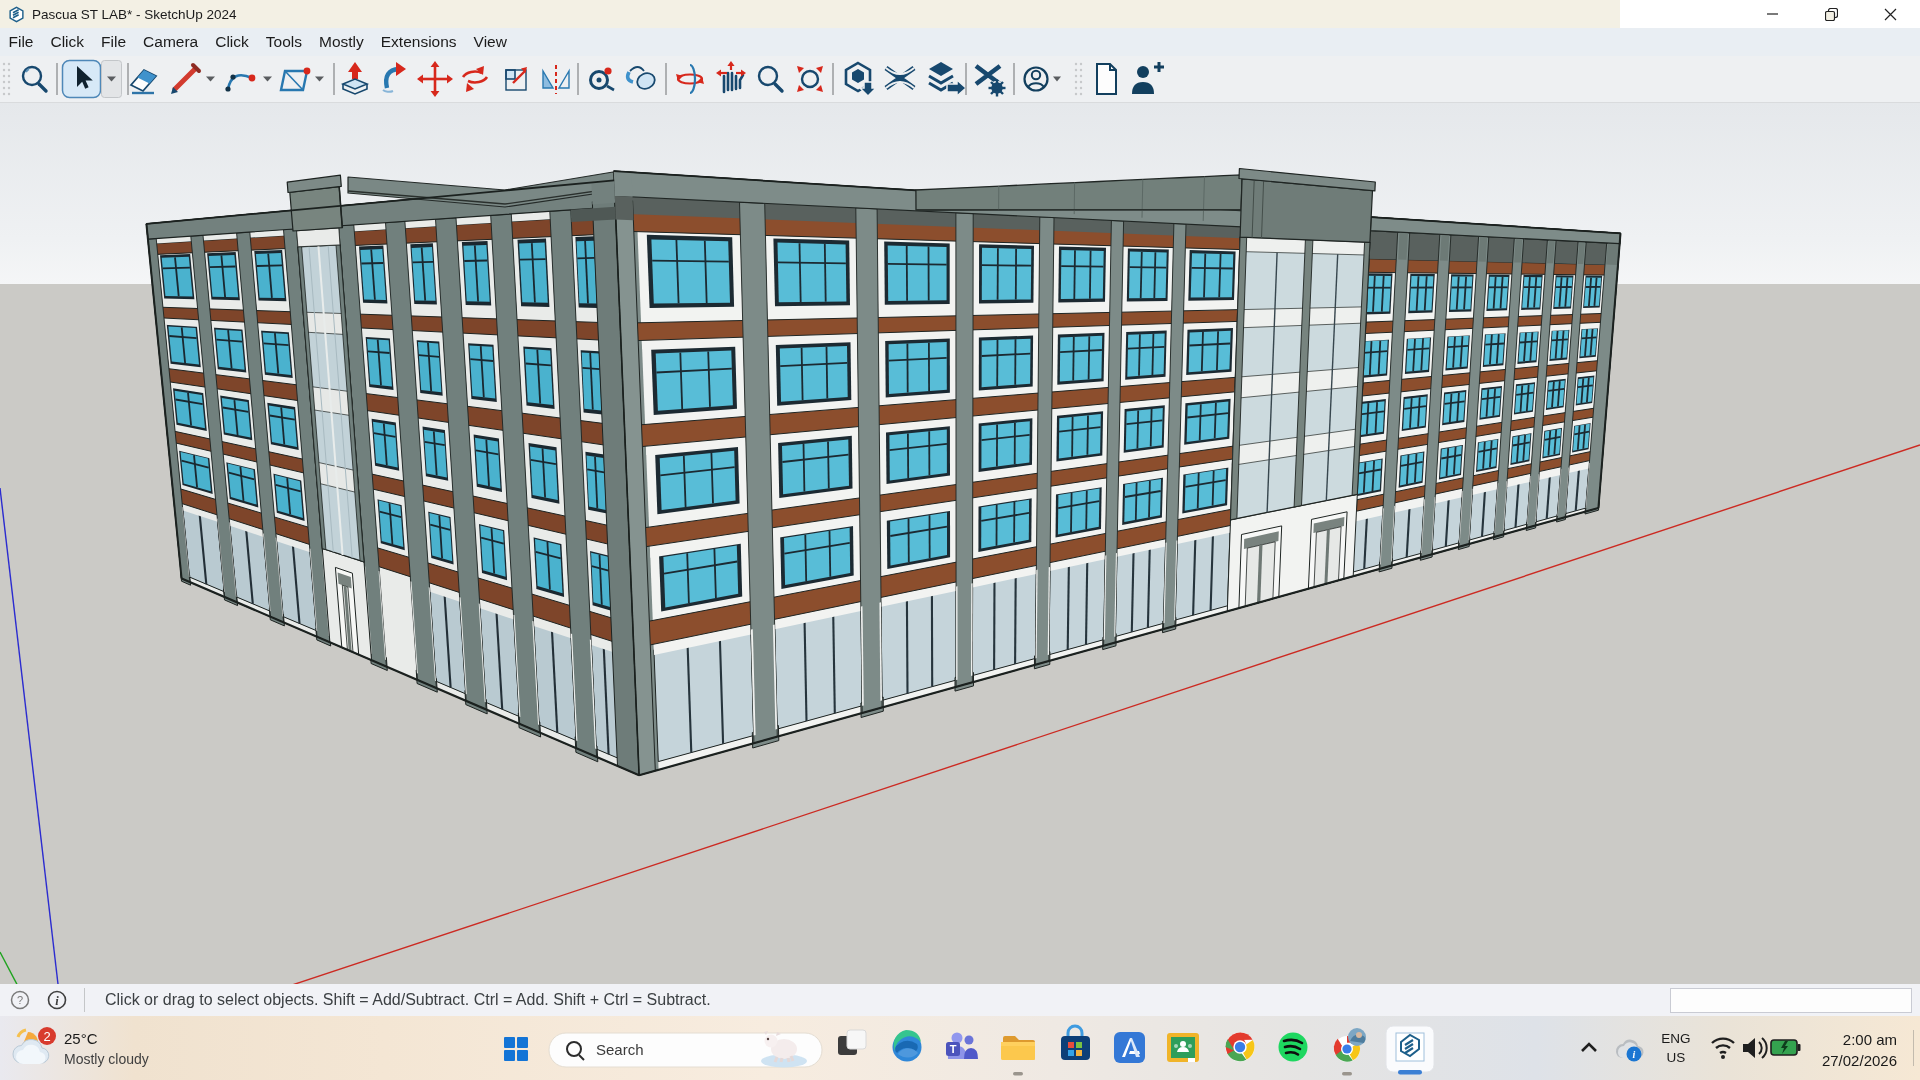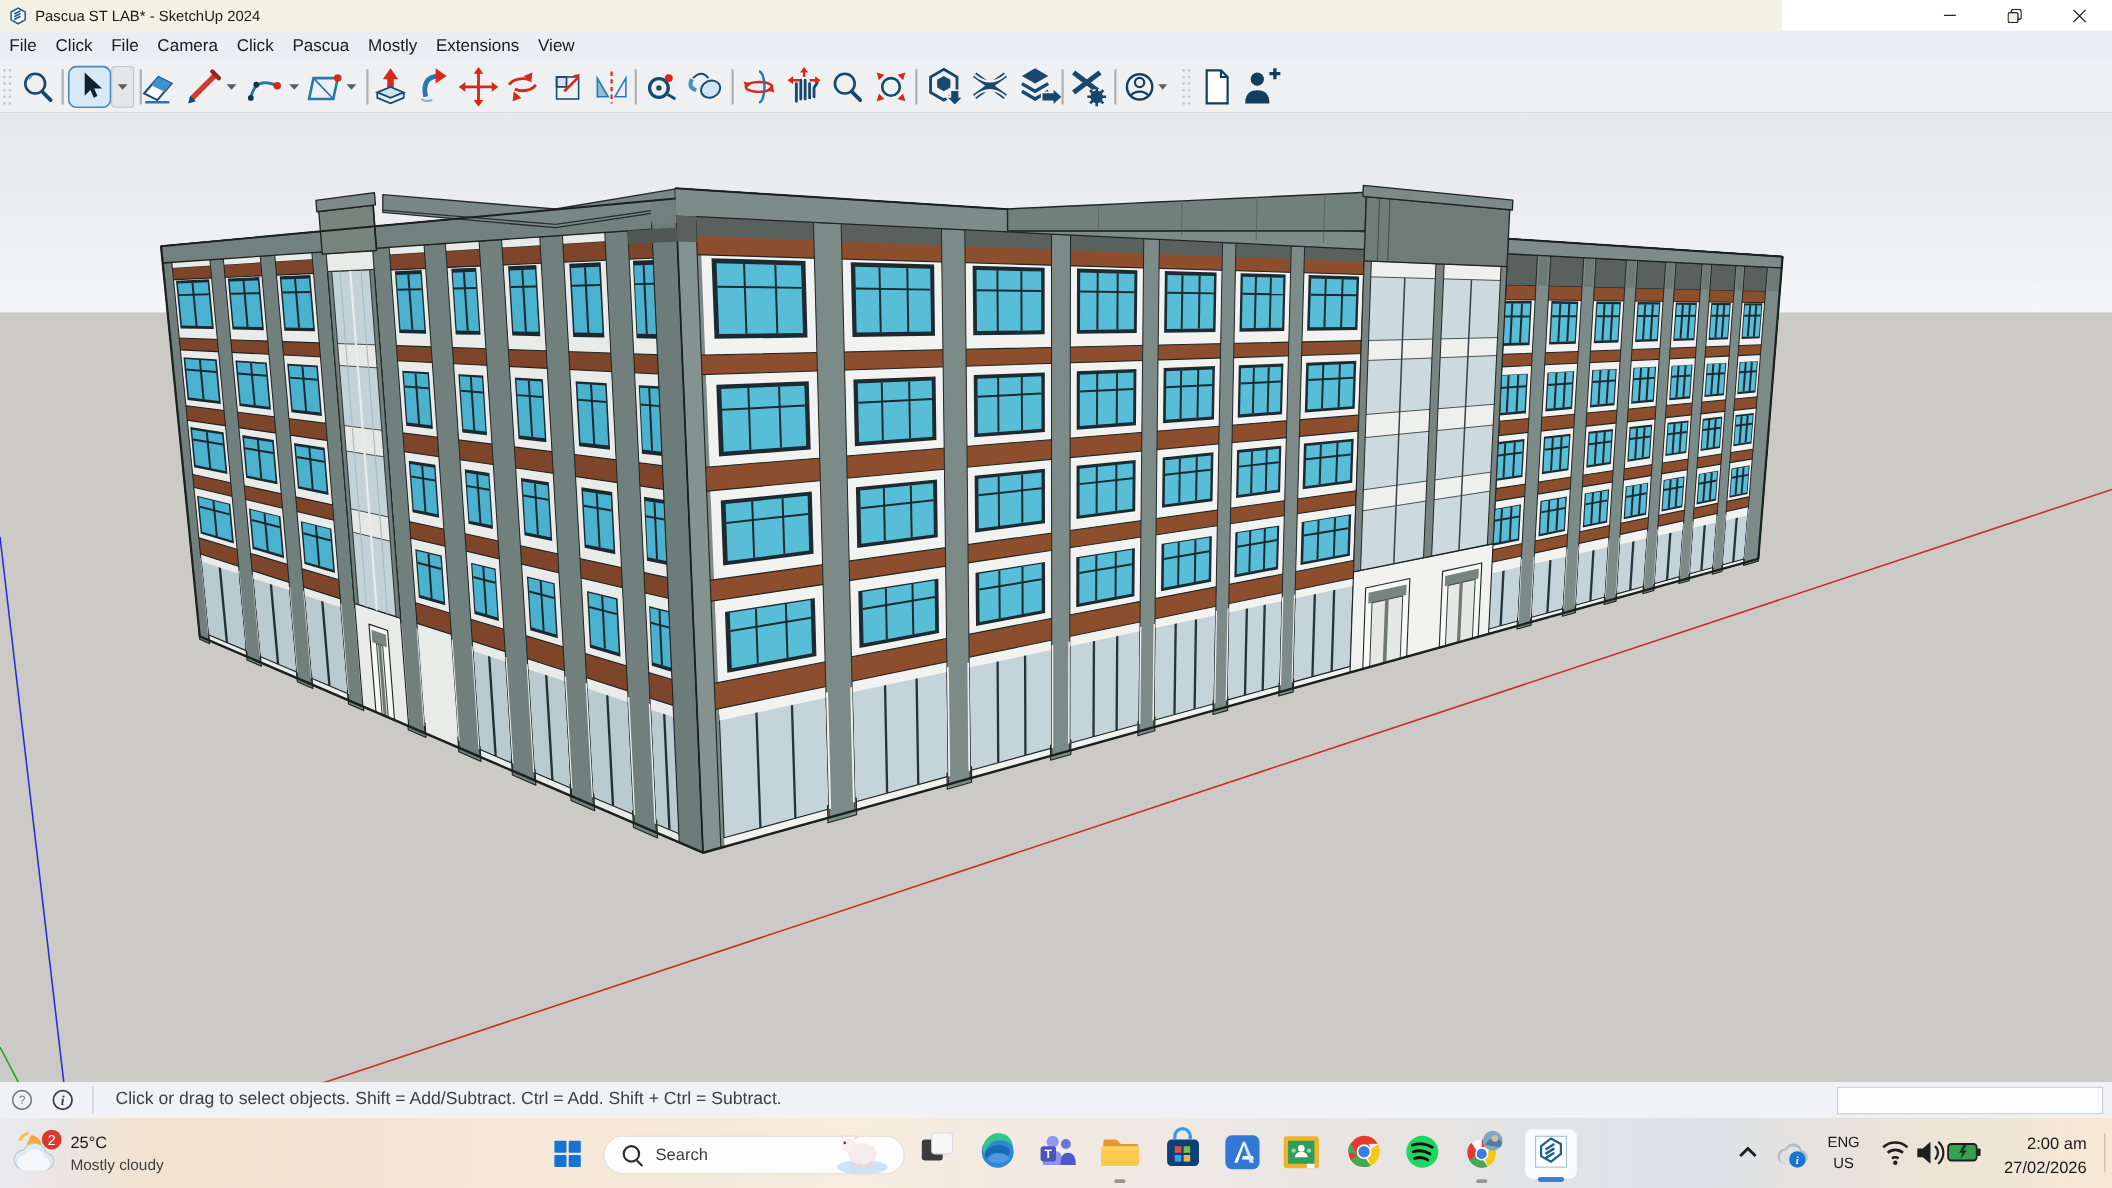--- a/index.html
+++ b/index.html
@@ -41,21 +41,21 @@
       </svg>
     </div>
 </div>
 
 <div class="menubar">
     <span style="padding-right:8.5px">File</span>
     <span>Click</span>
     <span>File</span>
     <span>Camera</span>
     <span>Click</span>
-    <span>Pascua</span>
+    <span>Tools</span>
     <span>Mostly</span>
     <span>Extensions</span>
     <span>View</span>
   </div>
 
 <div class="toolbar">
 <svg width="1920" height="46" viewBox="0 0 1920 46" fill="none">
 <g fill="#c6c8ca">
         <circle cx="4" cy="8" r="1.2"></circle>
         <circle cx="4" cy="14" r="1.2"></circle>

